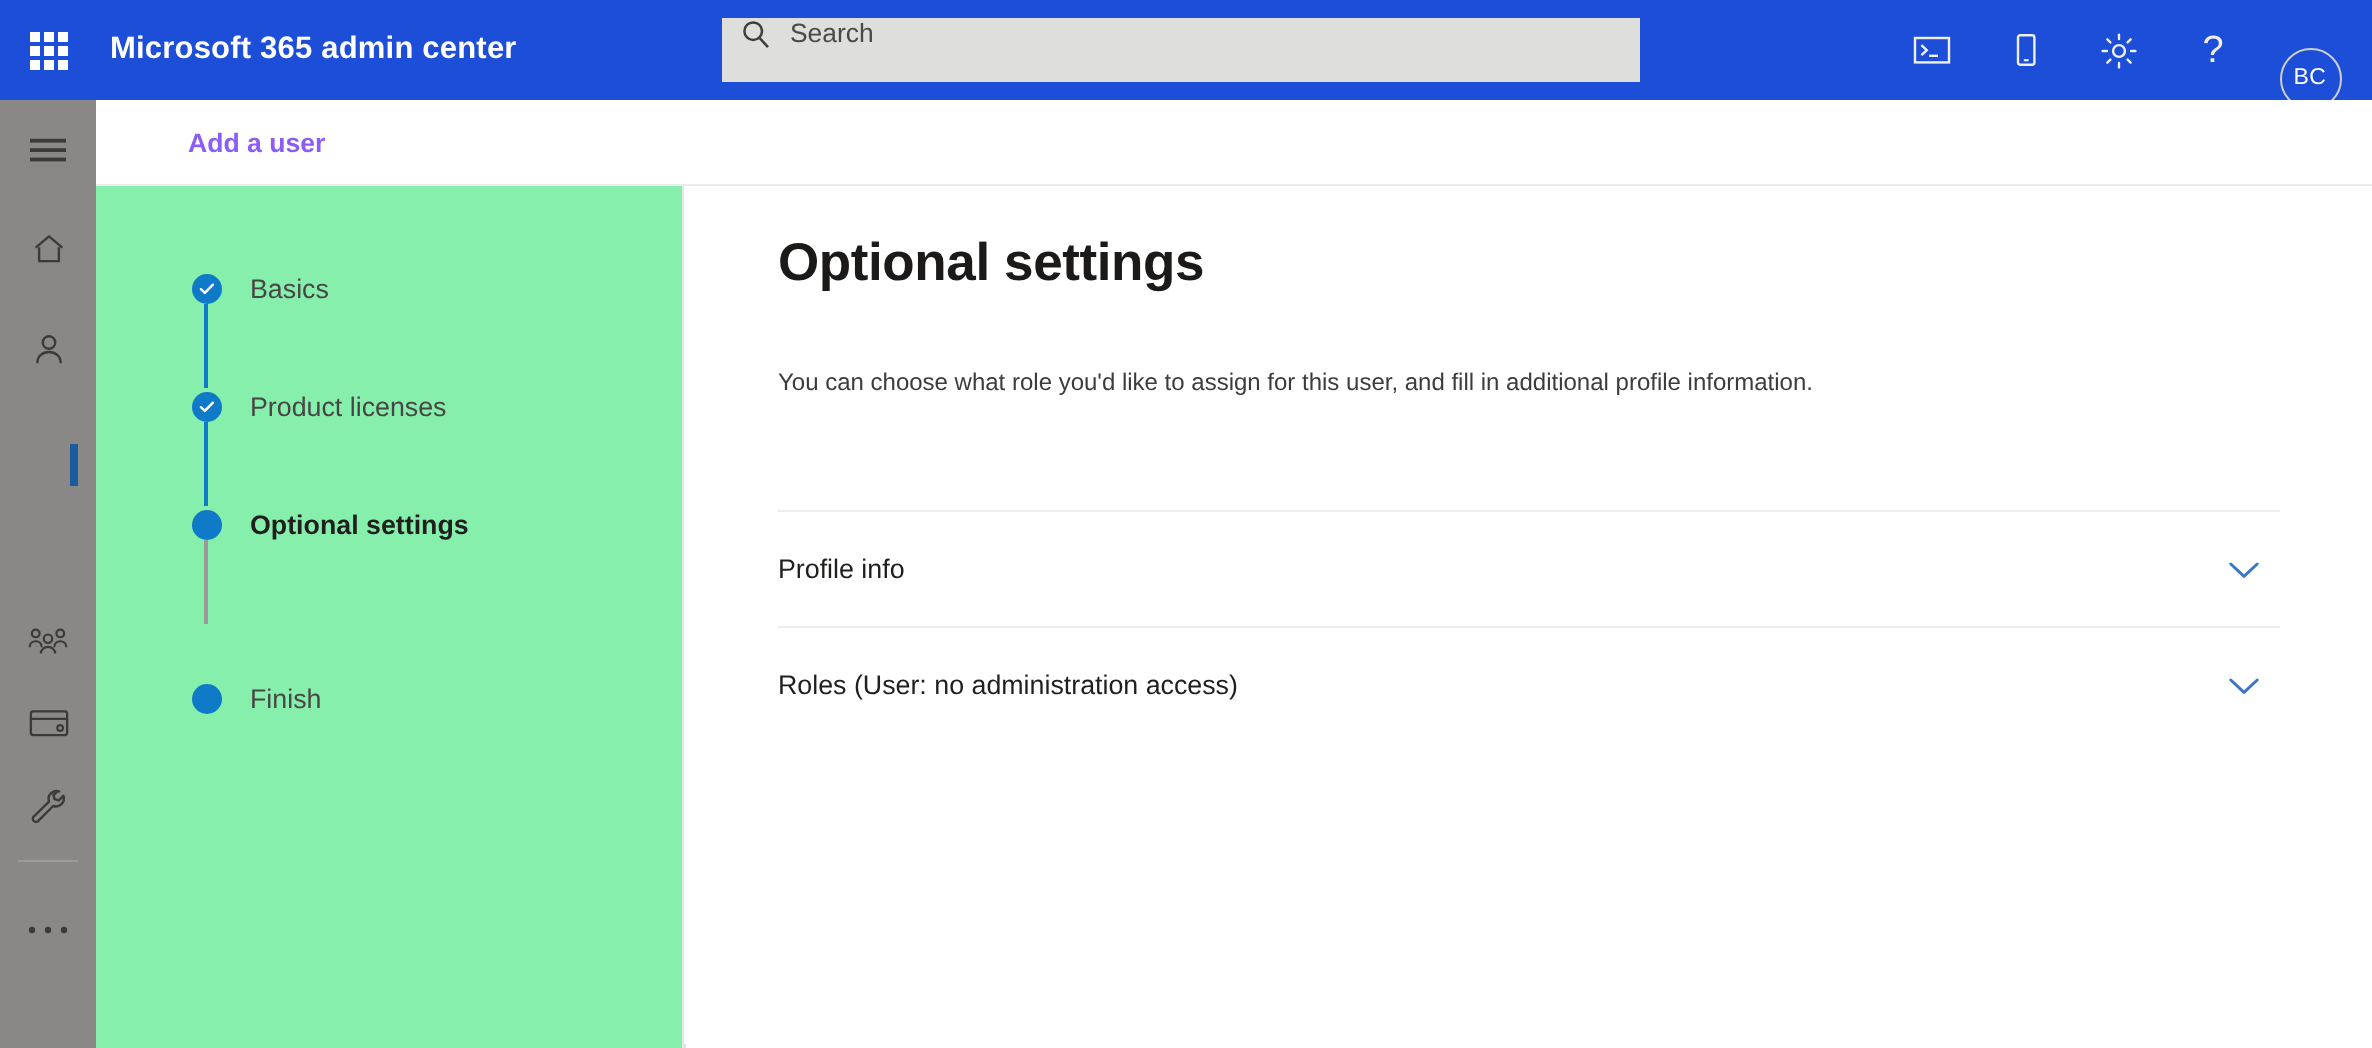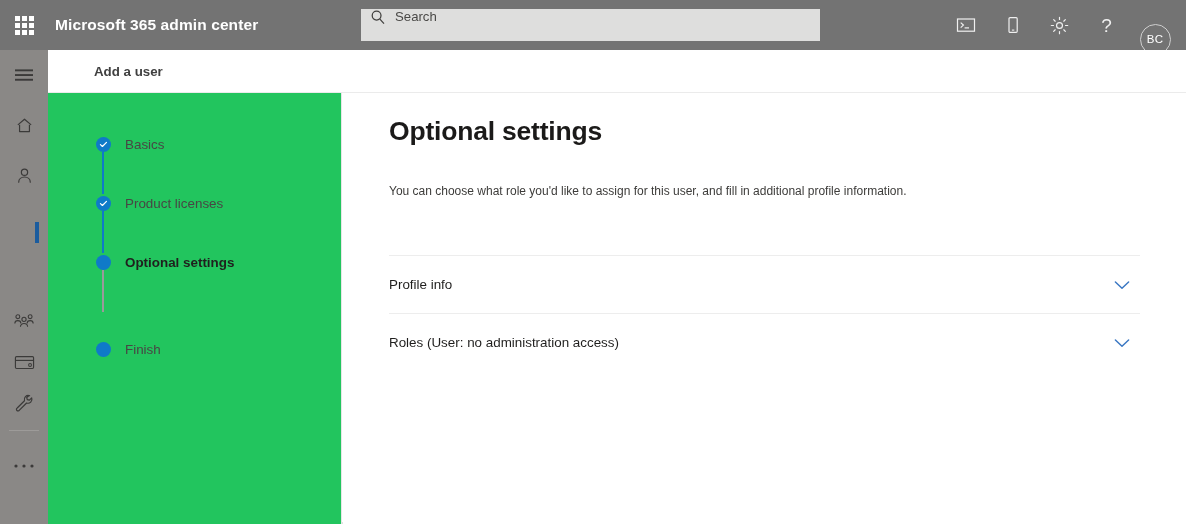--- a/index.html
+++ b/index.html
@@ -14,21 +14,21 @@
     width: 1186px; height: 524px;
     background: #ffffff;
     border-right: 1px solid #e1e1e1;
     border-bottom: 2px solid #e1e1e1;
   }
 
   
   .topbar {
     position: absolute; top: 0; left: 0;
     width: 1186px; height: 50px;
-    background: #737373;
+    background: #1d4ed8;
     display: flex; align-items: center;
   }
   .waffle {
     width: 48px; height: 50px;
     display: flex; align-items: center; justify-content: center;
     cursor: pointer;
   }
   .waffle-grid {
     display: grid;
     grid-template-columns: repeat(3, 5px);
@@ -103,28 +103,28 @@
   
   .page-head {
     position: absolute; top: 50px; left: 48px;
     width: 1138px; height: 43px;
     background: #ffffff;
     border-bottom: 1px solid #ebebeb;
     display: flex; align-items: center;
   }
   .page-head-title {
     margin-left: 46px;
-    font-size: 13.3px; font-weight: 700; color: #404040;
+    font-size: 13.3px; font-weight: 700; color: #8b5cf6;
   }
 
   
   .wizard-pane {
     position: absolute; top: 93px; left: 48px;
     width: 294px; height: 431px;
-    background: #22c55e;
+    background: #86efac;
     border-right: 1px solid #e6e6e6;
   }
   .steps { position: relative; margin: 42px 0 0 46px; }
   .step {
     position: relative;
     height: 59px;
     display: flex; align-items: flex-start;
   }
   .step:last-child { height: 24px; margin-top: 28px; }
   .step-marker {

